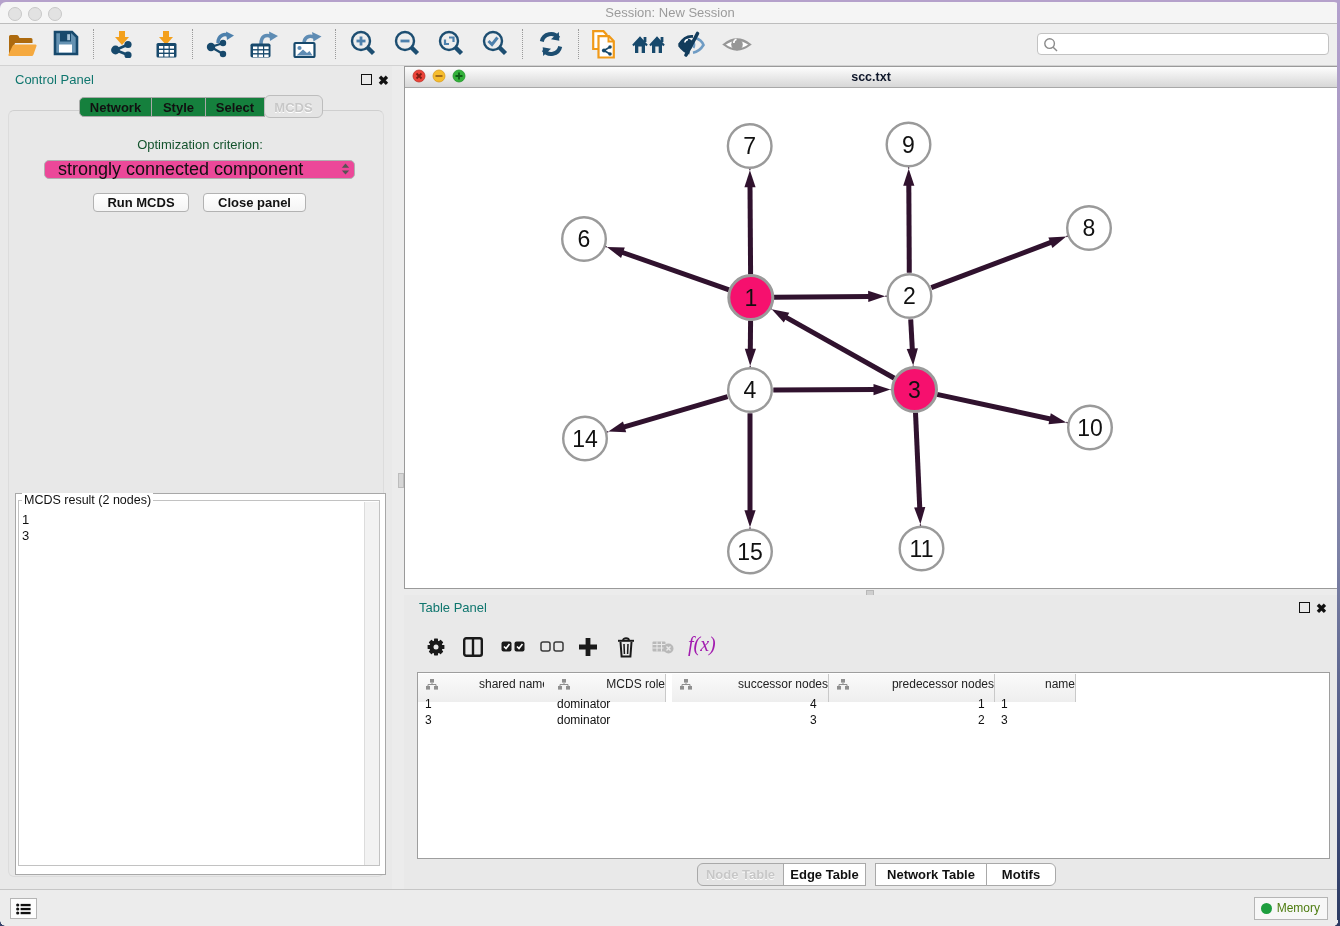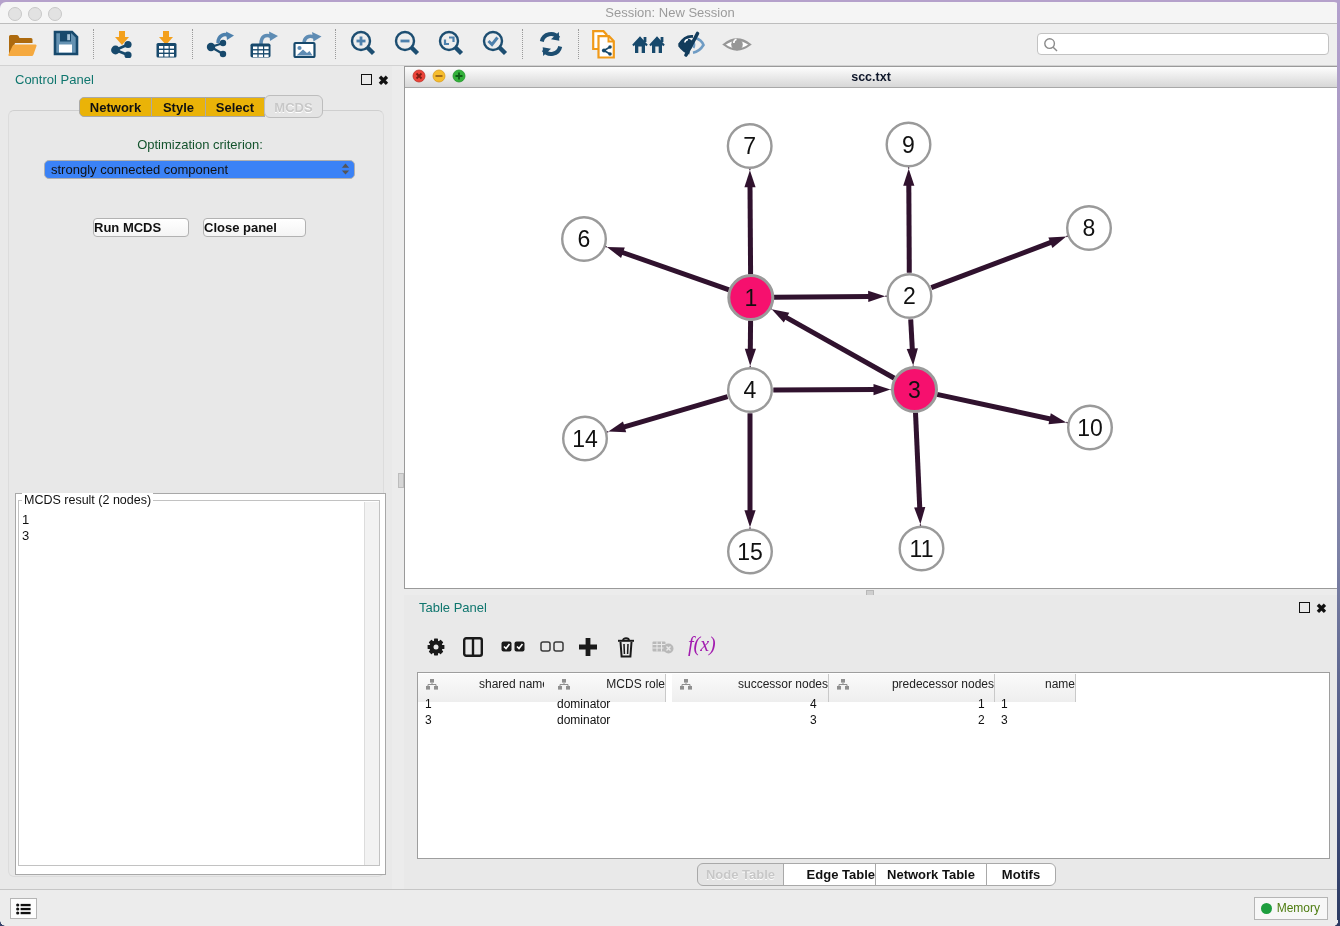--- a/index.html
+++ b/index.html
@@ -3,24 +3,24 @@
 <style>
 html,body{margin:0;padding:0;}
 body{width:1340px;height:926px;position:relative;overflow:hidden;background:#ececec;
   font-family:"Liberation Sans",sans-serif;-webkit-font-smoothing:antialiased;}
 .abs{position:absolute;}
 .ic{position:absolute;top:30px;}
 .sep{position:absolute;top:29px;width:0;height:30px;border-left:1px dotted #9a9a9a;}
 .panelhead{font-size:13px;color:#0f766e;}
 .sqico{position:absolute;width:9px;height:9px;border:1.6px solid #111;}
 .xico{position:absolute;font-size:13px;font-weight:bold;color:#111;line-height:11px;}
-.tab{position:absolute;top:97px;height:20px;background:#eab308;border:1px solid #a9a9a9;
+.tab{position:absolute;top:97px;height:20px;background:#15803d;border:1px solid #a9a9a9;
   text-align:center;font-size:13px;font-weight:bold;color:#111;line-height:19px;box-sizing:border-box;}
 .btn{position:absolute;background:linear-gradient(#ffffff,#f4f4f4);border:1px solid #b2b2b2;border-radius:4px;
-  font-size:13px;font-weight:bold;color:#111;box-sizing:border-box;margin-top:25px;}
+  font-size:13px;font-weight:bold;color:#111;text-align:center;box-sizing:border-box;}
 .btab{position:absolute;top:863px;height:23px;background:#fff;border:1px solid #a9a9a9;box-sizing:border-box;
   text-align:center;font-size:13px;font-weight:bold;color:#111;line-height:21px;}
 .hcell{position:absolute;top:0;height:28px;border-right:1px solid #c9c9c9;box-sizing:border-box;
   font-size:12px;color:#222;text-align:right;line-height:20px;background:linear-gradient(#fafafa,#eeeeee);}
 .rtxt{position:absolute;font-size:12px;color:#111;}
 </style></head>
 <body>
 
 <div class="abs" style="left:0;top:0;width:1340px;height:8px;background:#b5a1cb;"></div>
 <div class="abs" style="left:0;top:2px;width:1340px;height:21px;background:#f5f5f5;border-radius:6px 6px 0 0;border-bottom:1px solid #bdbdbd;"></div>
@@ -178,21 +178,21 @@
 <div class="abs panelhead" style="left:15px;top:72px;">Control Panel</div>
 <div class="sqico" style="left:361px;top:74px;"></div>
 <div class="xico" style="left:378px;top:75px;">✖</div>
 
 <div class="abs" style="left:8px;top:110px;width:376px;height:767px;background:#e8e8e8;border:1px solid #dcdcdc;border-top-color:#cfcfcf;border-radius:6px;box-sizing:border-box;"></div>
 <div class="tab" style="left:79px;width:73px;border-radius:5px 0 0 5px;">Network</div>
 <div class="tab" style="left:151px;width:55px;">Style</div>
 <div class="tab" style="left:205px;width:60px;">Select</div>
 <div class="tab" style="left:264px;width:59px;top:95px;height:23px;background:#e4e4e4;border-color:#bdbdbd;border-radius:6px;color:#c7c7c7;line-height:23px;text-shadow:0 1px 0 #fff;">MCDS</div>
 <div class="abs" style="left:62px;top:137px;width:276px;text-align:center;font-size:13px;color:#14532d;">Optimization criterion:</div>
-<div class="abs" style="left:44px;top:160px;width:311px;height:19px;background:#3b82f6;border:1px solid #b0b0b0;border-radius:5px;box-sizing:border-box;font-size:13px;color:#111;line-height:17px;padding-left:6px;">strongly connected component</div>
+<div class="abs" style="left:44px;top:160px;width:311px;height:19px;background:#ec4899;border:1px solid #b0b0b0;border-radius:5px;box-sizing:border-box;font-size:18px;color:#111;line-height:17px;padding-left:13px;">strongly connected component</div>
 <svg class="abs" style="left:340px;top:162px;" width="11" height="14" viewBox="0 0 12 15">
     <path d="M2 6 L6 1.5 L10 6 Z" fill="#555"></path>
     <path d="M2 9 L6 13.5 L10 9 Z" fill="#555"></path>
   </svg>
 <div class="btn" style="left:93px;top:193px;width:96px;height:19px;line-height:17px;">Run MCDS</div>
 <div class="btn" style="left:203px;top:193px;width:103px;height:19px;line-height:17px;">Close panel</div>
 
 <div class="abs" style="left:15px;top:493px;width:371px;height:382px;background:#fff;border:1px solid #a8a8a8;box-sizing:border-box;"></div>
 <div class="abs" style="left:364px;top:502px;width:15px;height:364px;background:#f2f2f2;border-left:1px solid #dcdcdc;"></div>
 <div class="abs" style="left:18px;top:500px;width:362px;height:366px;border:1px solid #c2c2c2;box-sizing:border-box;"></div>
@@ -388,21 +388,21 @@
 <div class="rtxt" style="left:810px;top:697px;">4</div>
 <div class="rtxt" style="left:978px;top:697px;">1</div>
 <div class="rtxt" style="left:1001px;top:697px;">1</div>
 <div class="rtxt" style="left:425px;top:713px;">3</div>
 <div class="rtxt" style="left:557px;top:713px;">dominator</div>
 <div class="rtxt" style="left:810px;top:713px;">3</div>
 <div class="rtxt" style="left:978px;top:713px;">2</div>
 <div class="rtxt" style="left:1001px;top:713px;">3</div>
 
 <div class="btab" style="left:697px;width:87px;background:#e4e4e4;color:#c7c7c7;border-radius:6px 0 0 6px;text-shadow:0 1px 0 #fff;">Node Table</div>
-<div class="btab" style="left:783px;width:93px;text-align:right;">Edge Table</div>
+<div class="btab" style="left:783px;width:83px;">Edge Table</div>
 <div class="btab" style="left:875px;width:112px;">Network Table</div>
 <div class="btab" style="left:986px;width:70px;border-radius:0 6px 6px 0;">Motifs</div>
 
 <div class="abs" style="left:0;top:889px;width:1340px;height:37px;background:#ececec;border-top:1px solid #c6c6c6;"></div>
 <div class="abs" style="left:10px;top:898px;width:27px;height:21px;background:#fdfdfd;border:1px solid #b5b5b5;box-sizing:border-box;"></div>
 <svg class="abs" style="left:16px;top:903px;" width="15" height="12" viewBox="0 0 15 12">
     <circle cx="1.7" cy="2" r="1.6" fill="#111"></circle>
     <circle cx="1.7" cy="6" r="1.6" fill="#111"></circle>
     <circle cx="1.7" cy="10" r="1.6" fill="#111"></circle>
     <rect x="4.6" y="0.9" width="10" height="2.3" fill="#111"></rect>

